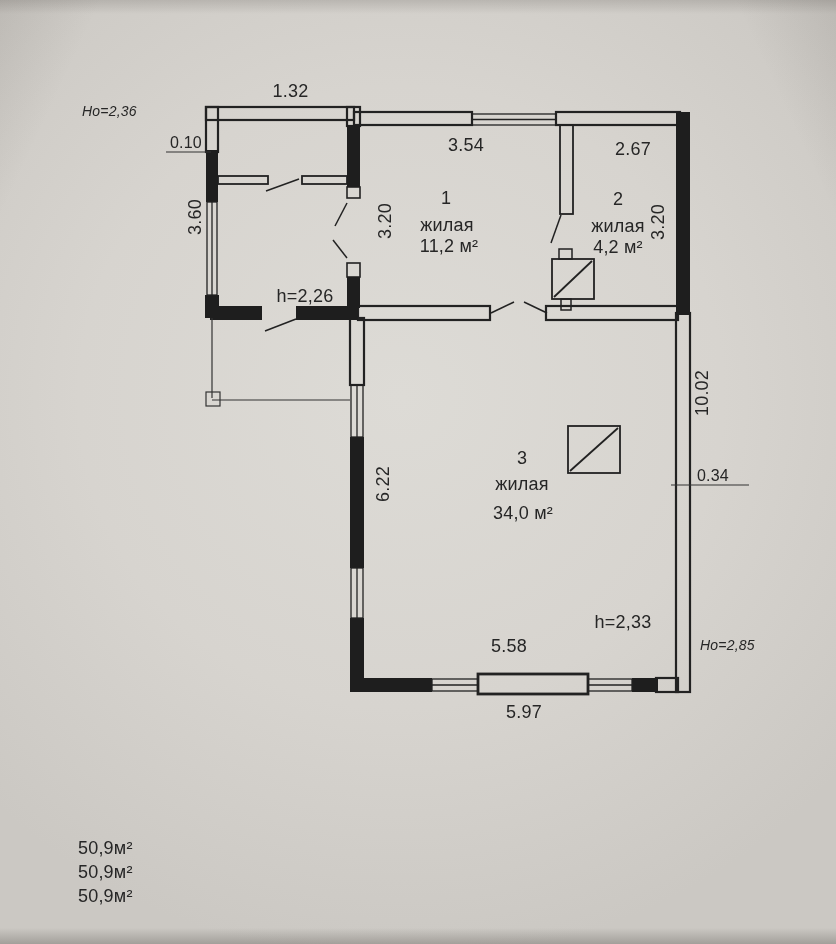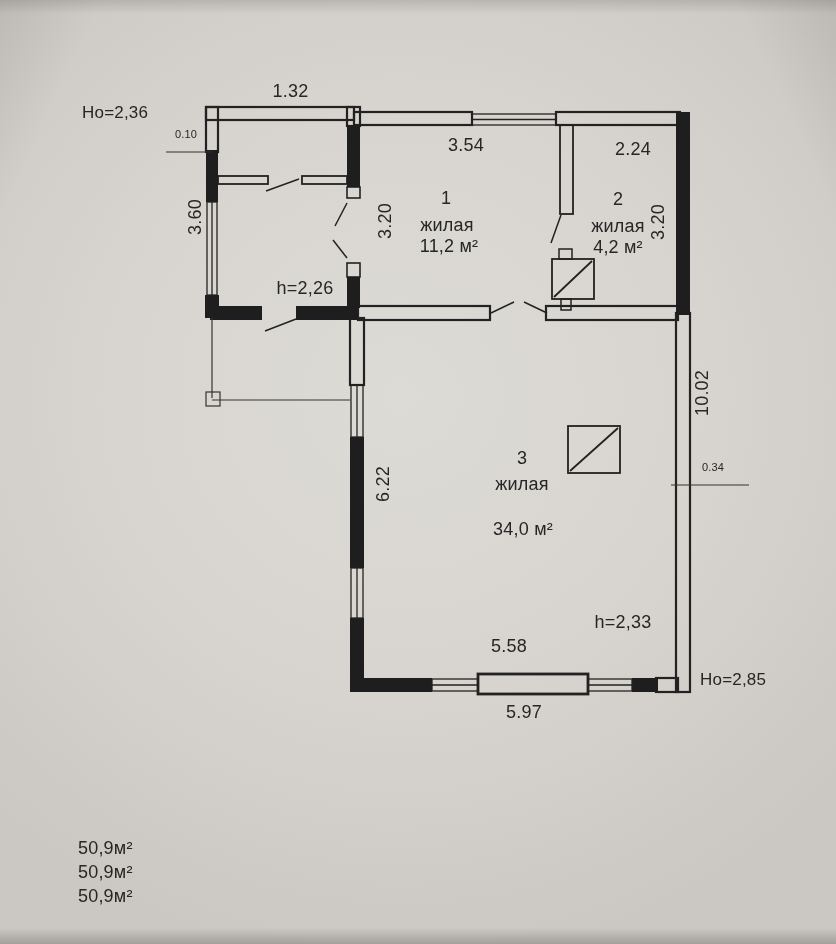--- a/index.html
+++ b/index.html
@@ -11,22 +11,22 @@
       linear-gradient(to top, rgba(70,65,60,.30) 0, rgba(0,0,0,0) 16px),
       radial-gradient(ellipse 70% 60% at 48% 42%, #dddbd6 0%, #d7d4cf 55%, #cbc8c3 100%);
   }
   #vignette{position:absolute;inset:0;pointer-events:none;
     background:
       linear-gradient(115deg, rgba(60,55,50,.10) 0, rgba(0,0,0,0) 8%),
       linear-gradient(245deg, rgba(60,55,50,.10) 0, rgba(0,0,0,0) 8%);}
   svg{position:absolute;left:0;top:0;}
   .t{position:absolute;color:#262626;font-size:18px;line-height:1.1;
      text-align:center;white-space:nowrap;letter-spacing:.2px;}
-  .t.small{font-size:11px;}
-  .t.big{font-size:17px;}
+  .t.small{font-size:16px;margin-top:6px;}
+  .t.big{font-size:14px;font-style:italic;}
   .t.left{text-align:left;}
   .rot{transform:rotate(-90deg);transform-origin:center center;height:20px;}
 </style>
 </head>
 <body>
 
 <div id="vignette"></div>
 
 <svg width="836" height="944" viewBox="0 0 836 944">
   <g stroke="#222" fill="none" stroke-width="2.2">
@@ -140,42 +140,42 @@
     <line x1="671" y1="485" x2="749" y2="485"></line>
   </g>
 </svg>
 
 <div class="t big left" style="left:82px;top:104px;width:110px">Но=2,36</div>
 <div class="t" style="left:258px;top:82px;width:65px">1.32</div>
 <div class="t small" style="left:163px;top:128px;width:46px">0.10</div>
 <div class="t rot" style="left:171px;top:207px;width:50px">3.60</div>
 
 <div class="t" style="left:433px;top:136px;width:66px">3.54</div>
-<div class="t" style="left:605px;top:140px;width:56px">2.24</div>
+<div class="t" style="left:605px;top:140px;width:56px">2.67</div>
 <div class="t rot" style="left:361px;top:211px;width:50px">3.20</div>
 <div class="t rot" style="left:634px;top:212px;width:50px">3.20</div>
 
 <div class="t" style="left:426px;top:189px;width:40px">1</div>
 <div class="t" style="left:407px;top:216px;width:80px">жилая</div>
 <div class="t" style="left:404px;top:237px;width:90px">11,2 м²</div>
 
 <div class="t" style="left:598px;top:190px;width:40px">2</div>
 <div class="t" style="left:578px;top:217px;width:80px">жилая</div>
 <div class="t" style="left:573px;top:238px;width:90px">4,2 м²</div>
 
-<div class="t" style="left:260px;top:279px;width:90px">h=2,26</div>
+<div class="t" style="left:260px;top:287px;width:90px">h=2,26</div>
 
 <div class="t rot" style="left:359px;top:474px;width:50px">6.22</div>
 <div class="t rot" style="left:673px;top:383px;width:60px">10.02</div>
 <div class="t small" style="left:690px;top:461px;width:46px">0.34</div>
 
 <div class="t" style="left:502px;top:449px;width:40px">3</div>
 <div class="t" style="left:482px;top:475px;width:80px">жилая</div>
-<div class="t" style="left:477px;top:520px;width:92px">34,0 м²</div>
+<div class="t" style="left:477px;top:504px;width:92px">34,0 м²</div>
 
 <div class="t" style="left:578px;top:613px;width:90px">h=2,33</div>
 <div class="t" style="left:476px;top:637px;width:66px">5.58</div>
 <div class="t" style="left:491px;top:703px;width:66px">5.97</div>
-<div class="t big left" style="left:700px;top:671px;width:110px">Но=2,85</div>
+<div class="t big left" style="left:700px;top:638px;width:110px">Но=2,85</div>
 
 <div class="t left" style="left:78px;top:839px;width:100px">50,9м²</div>
 <div class="t left" style="left:78px;top:863px;width:100px">50,9м²</div>
 <div class="t left" style="left:78px;top:887px;width:100px">50,9м²</div>
 
 </body></html>

